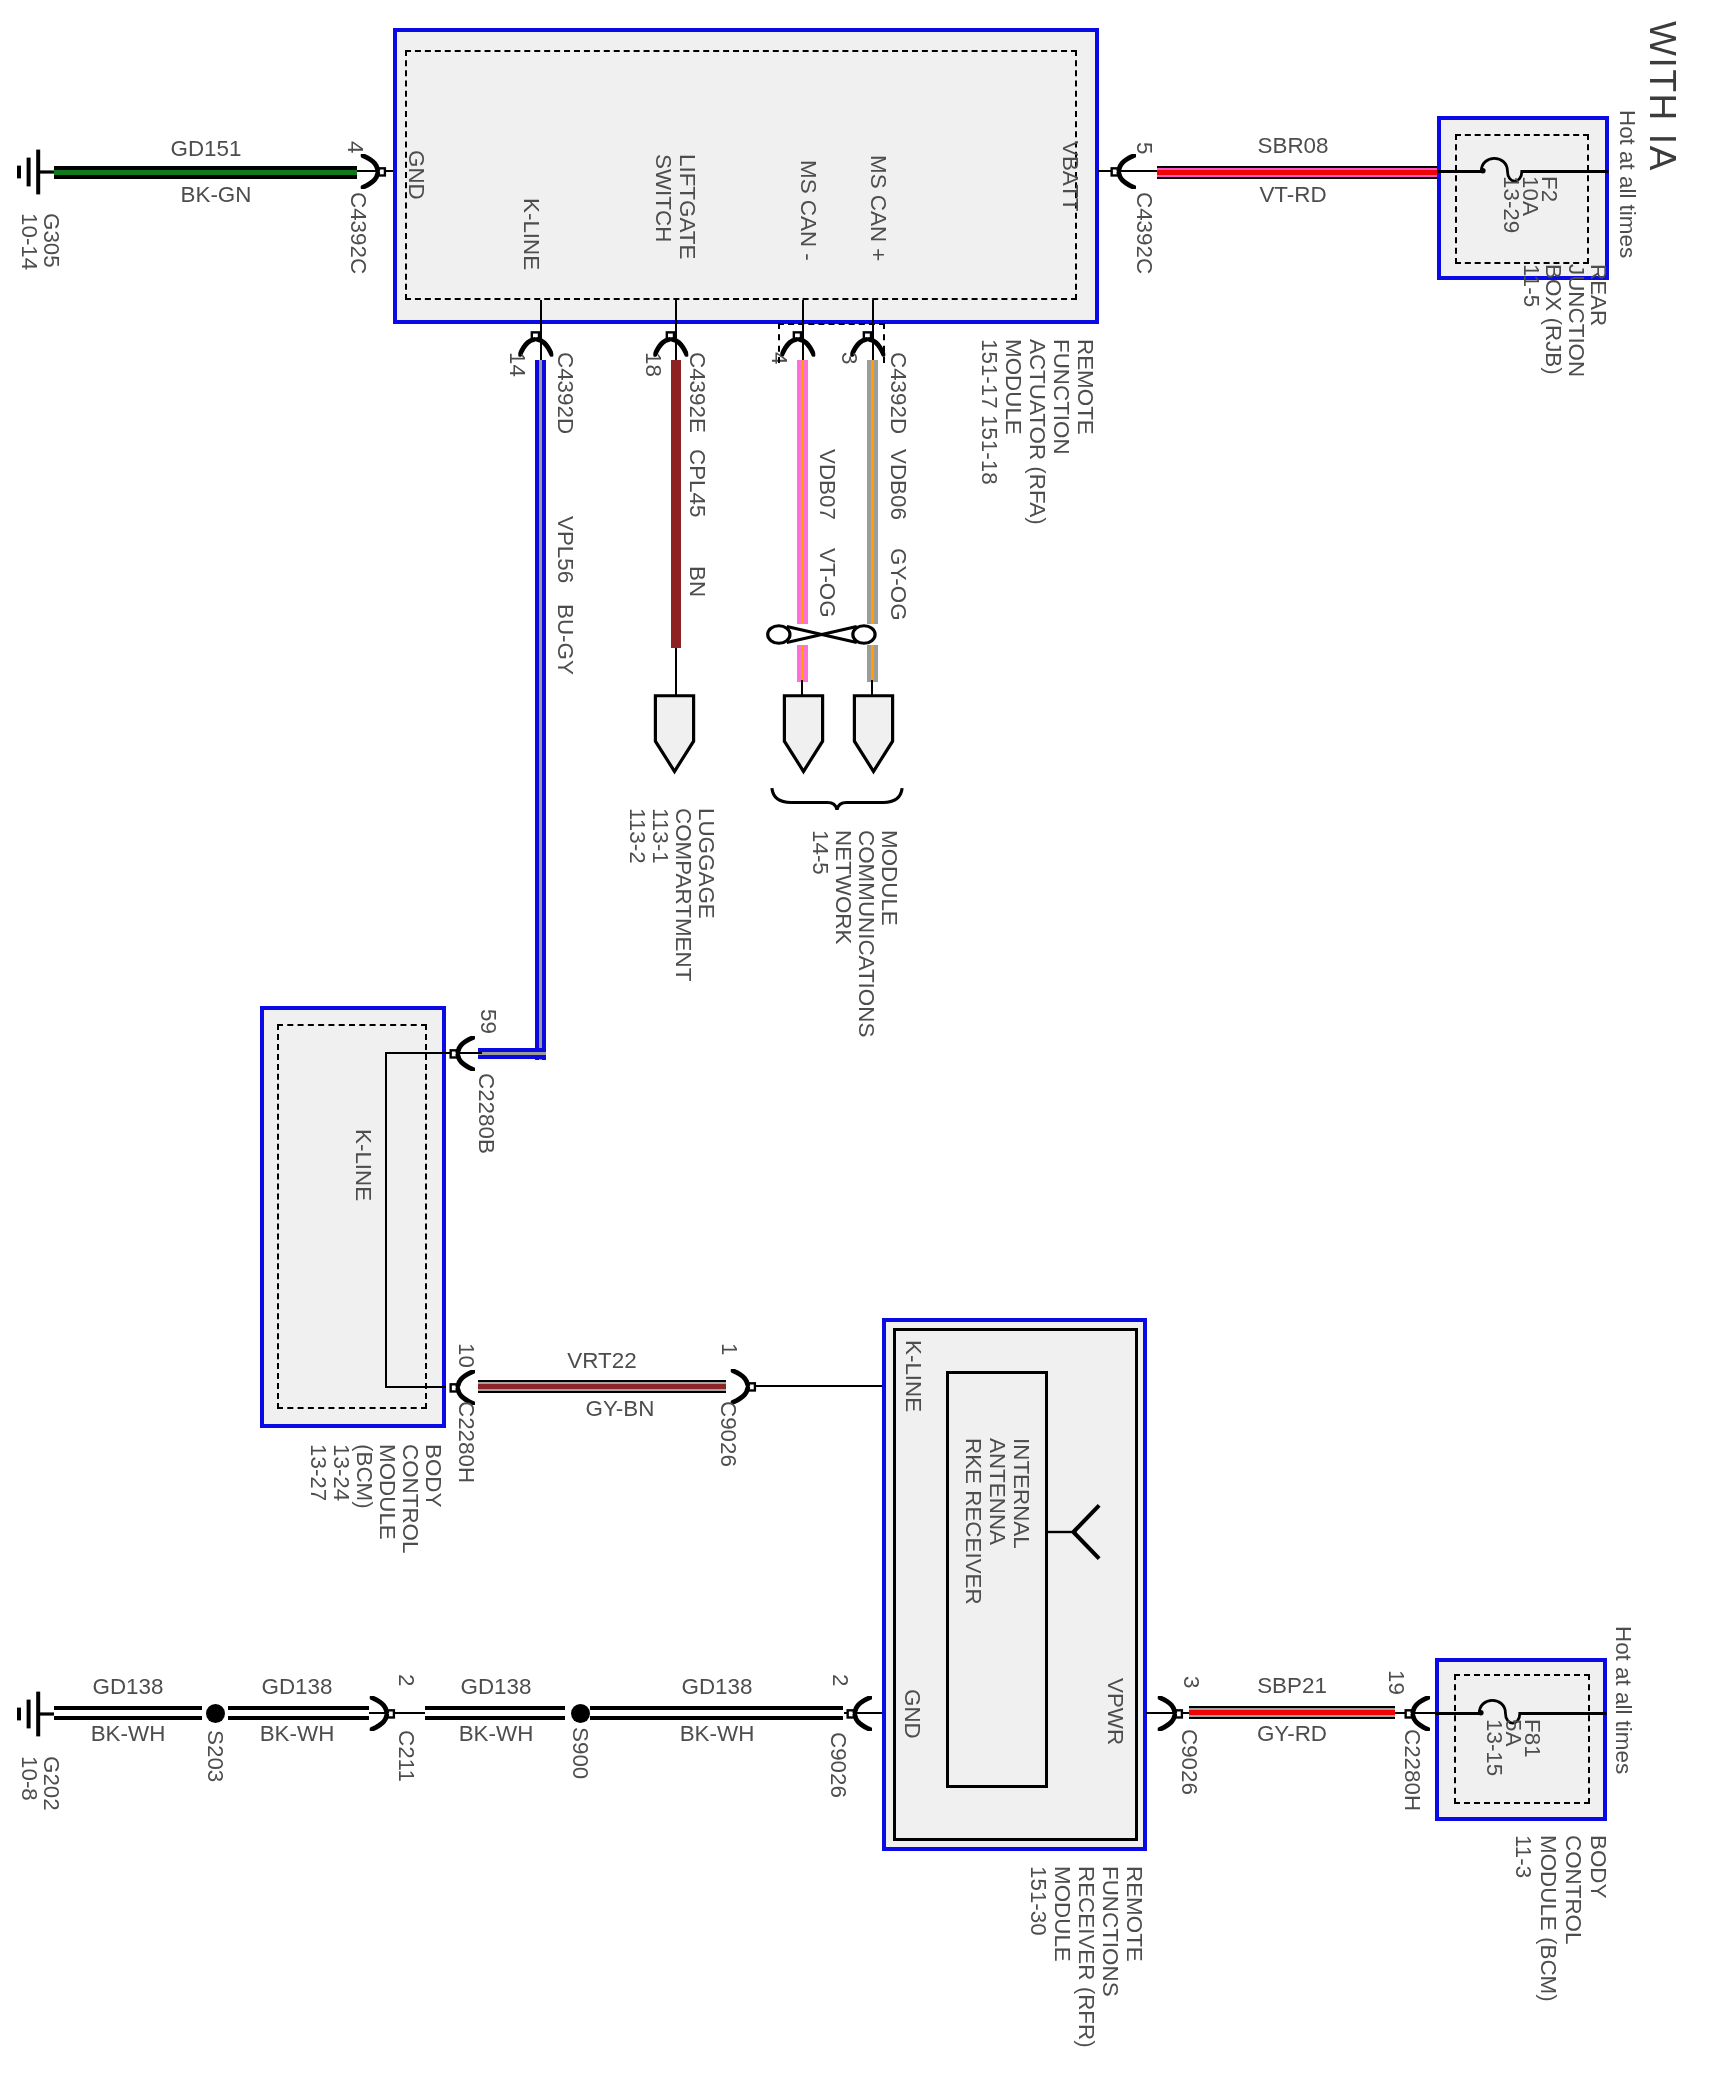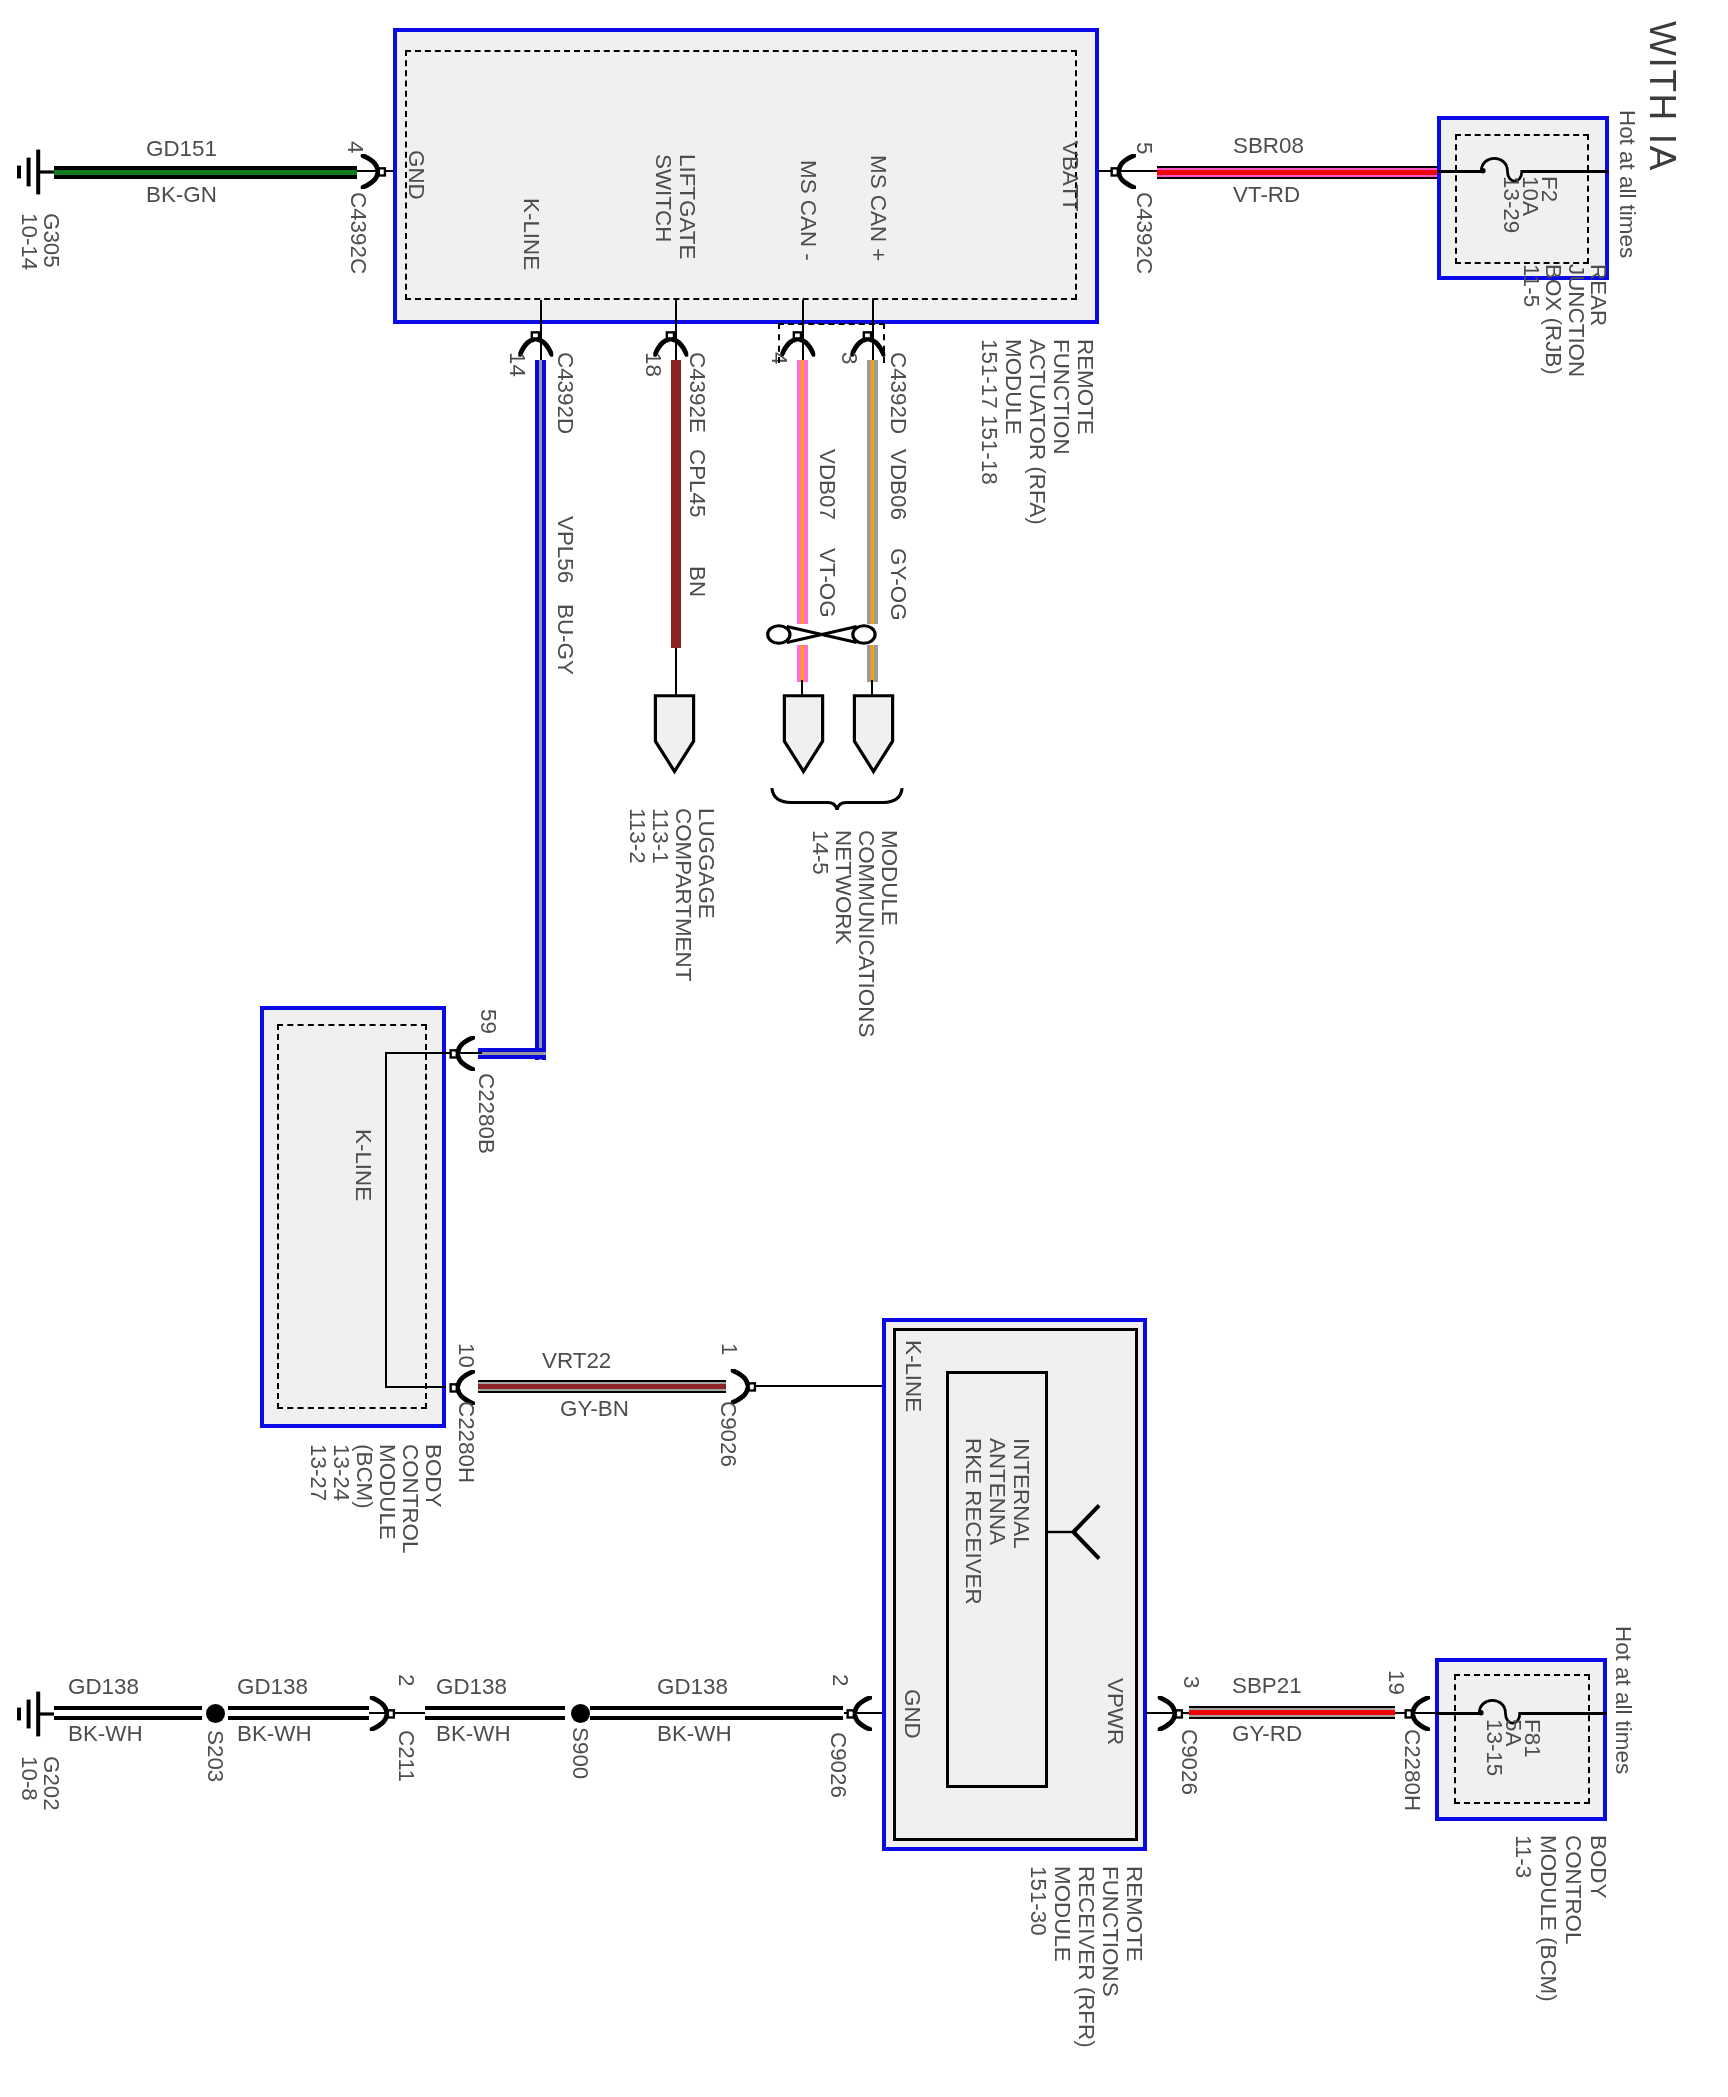--- a/index.html
+++ b/index.html
@@ -5,21 +5,21 @@
   html,body{margin:0;padding:0;background:#fff;}
   #stage{position:relative;width:1728px;height:2097px;background:#ffffff;overflow:hidden;
          font-family:"Liberation Sans","DejaVu Sans",sans-serif;}
   .box{position:absolute;box-sizing:border-box;}
   .bluebox{border:4px solid #0a0ae6;background:#f0f0f0;}
   .dashbox{border:2.4px dashed #000;background:transparent;}
   .innerblack{border:3.2px solid #000;background:#f0f0f0;}
   .subbox{border:3.2px solid #000;background:#f0f0f0;}
   .hline{position:absolute;background:#000;height:2.4px;}
   .vline{position:absolute;background:#000;width:2.4px;}
-  .htext{position:absolute;font-size:22.4px;color:#4d4d4d;white-space:nowrap;text-align:left;}
+  .htext{position:absolute;font-size:22.4px;color:#4d4d4d;white-space:nowrap;text-align:center;}
   .vtext{position:absolute;writing-mode:vertical-rl;font-size:22.4px;color:#4d4d4d;white-space:nowrap;}
   .vblock{position:absolute;writing-mode:vertical-rl;font-size:22.4px;color:#4d4d4d;line-height:24px;}
   .vblock div{white-space:nowrap;}
   .title{font-size:37px;color:#3c3c3c;letter-spacing:1.6px;}
   .wire{position:absolute;}
   .wire-bkgn{height:12.8px;background:linear-gradient(to bottom,#000 0 31%,#0e7a1c 31% 69%,#000 69% 100%);}
   .wire-bkwh{height:13.6px;background:linear-gradient(to bottom,#000 0 30%,#fff 30% 70%,#000 70% 100%);}
   .wire-vtrd{height:12.8px;background:linear-gradient(to bottom,#000 0 12%,#ff57c8 12% 34%,#ee0404 34% 66%,#ff57c8 66% 88%,#000 88% 100%);}
   .wire-gybn{height:12.8px;background:linear-gradient(to bottom,#000 0 12%,#a3a3a3 12% 34%,#8c2626 34% 66%,#a3a3a3 66% 88%,#000 88% 100%);}
   .wire-gyrd{height:12.8px;background:linear-gradient(to bottom,#000 0 12%,#a3a3a3 12% 34%,#ee0404 34% 66%,#a3a3a3 66% 88%,#000 88% 100%);}
@@ -53,21 +53,21 @@
     <line x1="22" y1="17" x2="22" y2="53" stroke="#000" stroke-width="5"></line>
     <line x1="10" y1="27" x2="10" y2="43" stroke="#000" stroke-width="5"></line>
   </svg>
   <div class="vblock" style="right:1666px;top:213px;line-height:21.6px">
     <div>G305</div>
     <div>10-14</div>
   </div>
 
   <div class="wire wire-bkgn" style="left:54px;top:166px;width:303px"></div>
   <div class="htext" style="left:146px;top:136px;width:120px">GD151</div>
-  <div class="htext" style="left:146px;top:182px;width:120px">BK-GN</div>
+  <div class="htext" style="left:156px;top:182px;width:120px">BK-GN</div>
 
   <div class="hline" style="left:357px;top:170px;width:36px"></div>
   <svg class="icon" style="left:361px;top:154px;transform:scaleX(-1)" width="25.6" height="35" viewBox="0 0 32 44">
       <use href="#arrowL"></use>
     </svg>
   <div class="vtext" style="left:342px;top:141px">4</div>
   <div class="vtext" style="left:345px;top:192px">C4392C</div>
 
   <div class="box bluebox" style="left:393px;top:28px;width:706px;height:296px"></div>
   <div class="box dashbox" style="left:405px;top:50px;width:672px;height:250px"></div>

